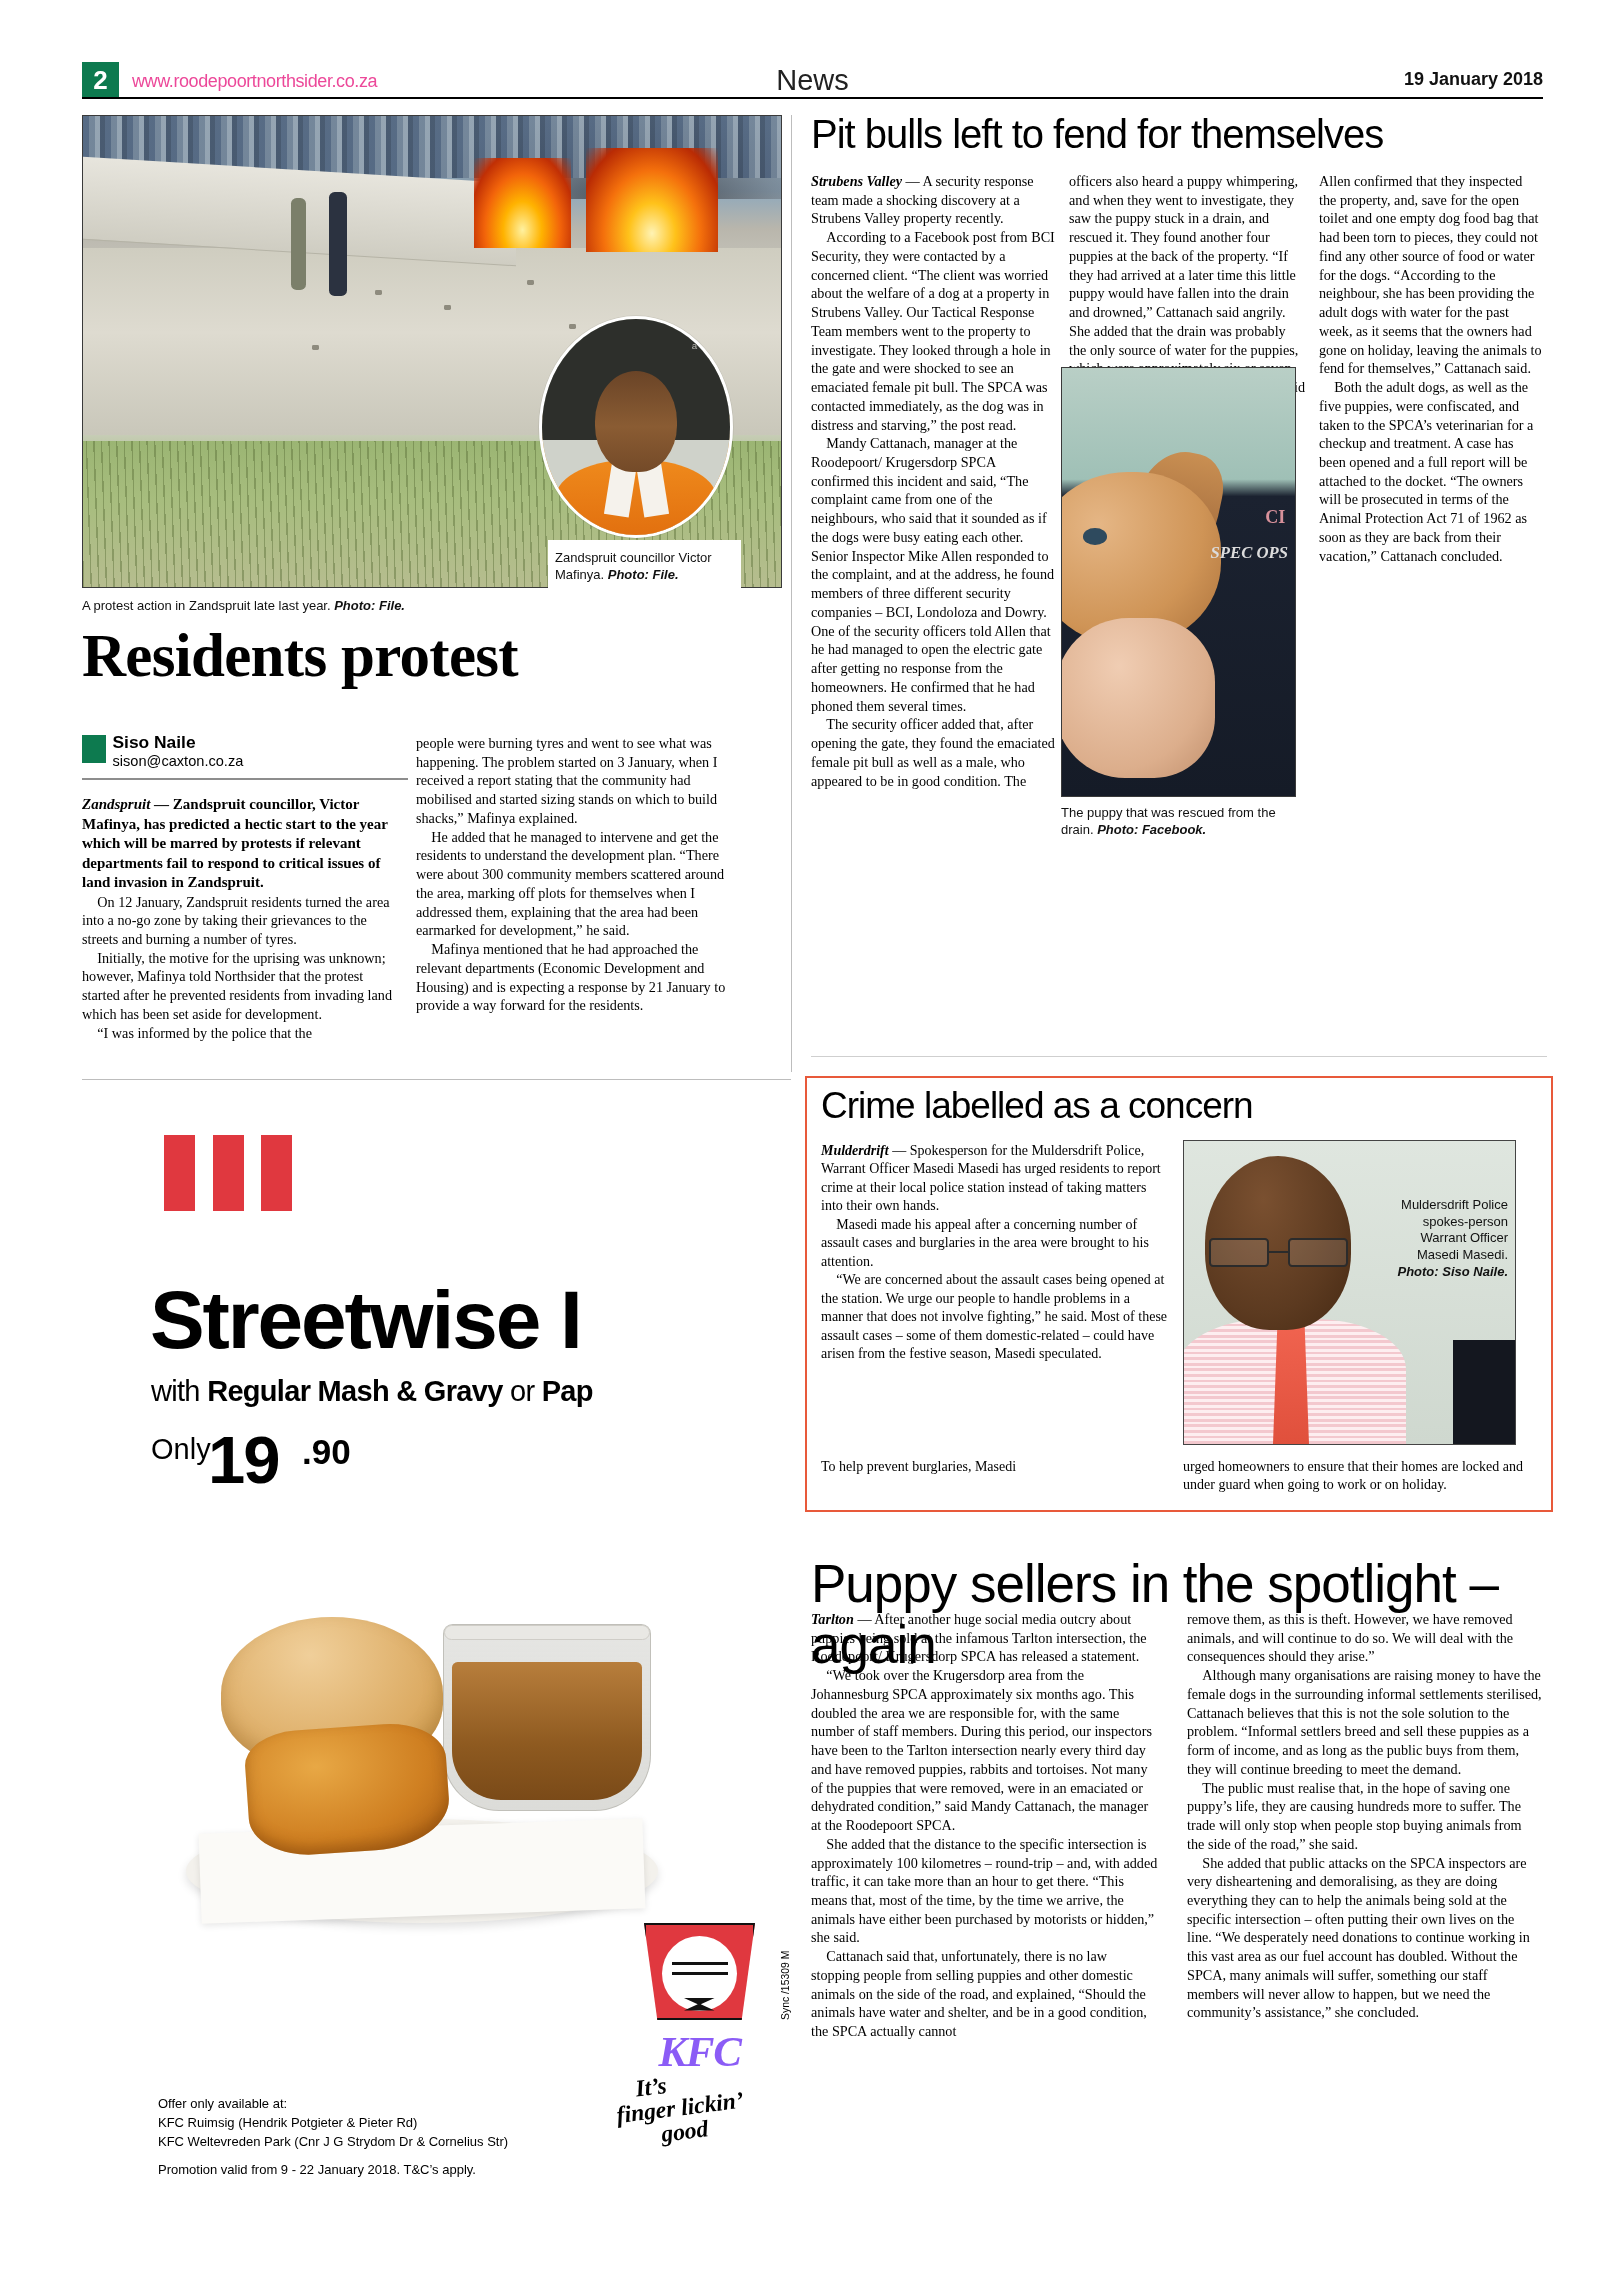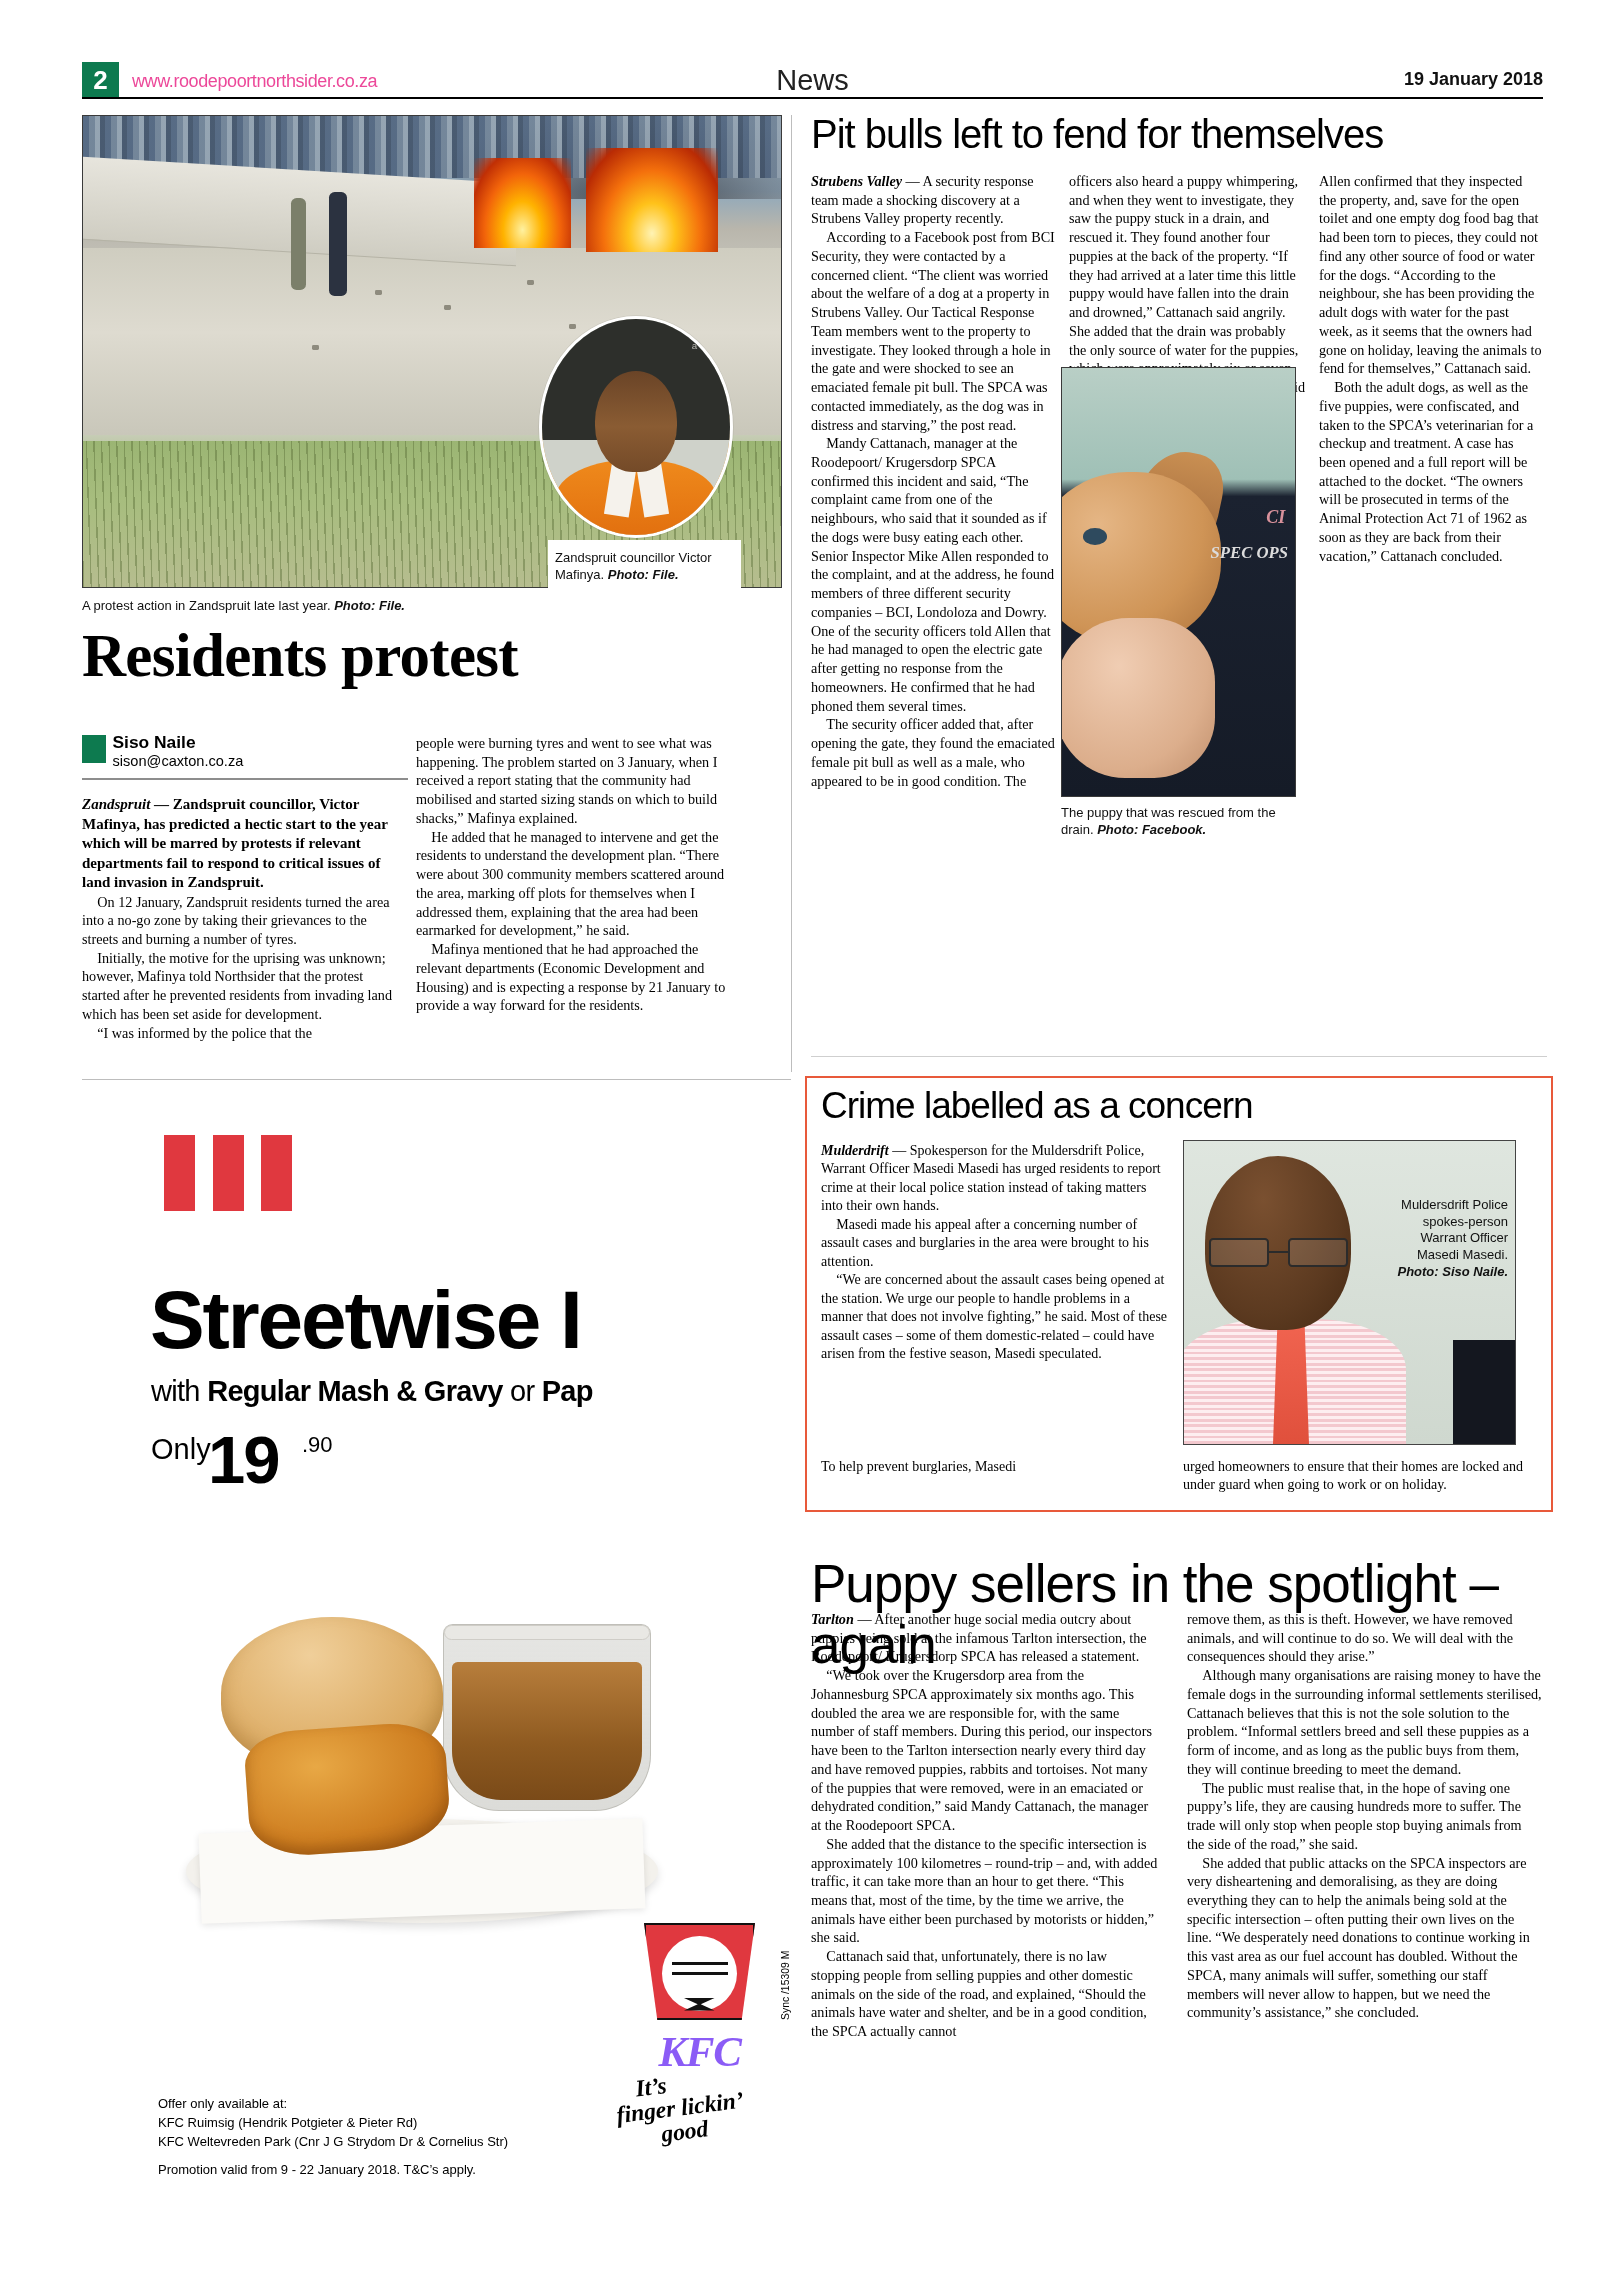--- a/index.html
+++ b/index.html
@@ -250,21 +250,21 @@
     position:absolute; left:0; top:4.2px;
     font-family:"Liberation Sans",sans-serif; font-size:29px;
   }
   #kfc-price {
     position:absolute; left:57px; top:-8.3px;
     font-family:"Liberation Sans",sans-serif; font-weight:bold;
     font-size:67px; letter-spacing:-2.1px;
   }
   #kfc-cents {
     position:absolute; left:151px; top:2.8px;
-    font-family:"Liberation Sans",sans-serif; font-weight:normal; font-size:22px;
+    font-family:"Liberation Sans",sans-serif; font-weight:bold; font-size:35px;
   }
 
   
   #kfc-food { position:absolute; left:83px; top:444px; width:514px; height:403px; }
   #kfc-food .plate {
     position:absolute; left:21px; bottom:21px; width:472px; height:104px;
     background:#f3f1ec; border-radius:50%;
     box-shadow: 0 4.2px 9.7px rgba(0,0,0,.12);
   }
   #kfc-food .paper {
@@ -372,21 +372,21 @@
     position:absolute; left:21px; top:160px; width:23.6px; height:16.7px;
     border-radius:50%; background:#2e4a5e;
   }
   #puppy-photo .hand {
     position:absolute; left:-7px; top:250px; width:160px; height:160px;
     border-radius: 46% 40% 38% 44%;
     background: radial-gradient(ellipse at 40% 30%, #f0cdb3, #dcae8c 65%, #c08f6c 100%);
   }
   #puppy-photo .shirt-txt1 {
     position:absolute; right:9.7px; top:139px;
-    font-family:"Liberation Serif",serif; font-weight:bold; font-style:italic;
+    font-family:"Liberation Serif",serif; font-weight:bold; 
     font-size:18px; color:#d8919b;
   }
   #puppy-photo .shirt-txt2 {
     position:absolute; right:7px; top:175px;
     font-family:"Liberation Serif",serif; font-weight:bold; font-style:italic;
     font-size:16.7px; color:#dcdcdc;
   }
   #puppy-caption { position:absolute; left:1061px; top:805px; width:243px; }
 
   #pitbulls-bottom-rule {

